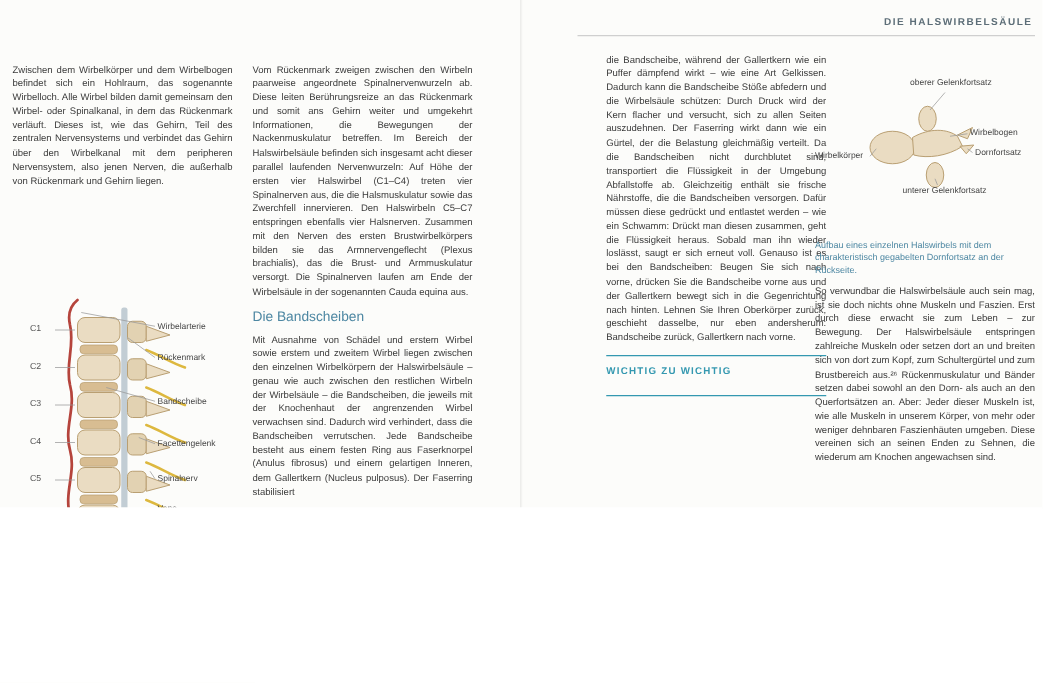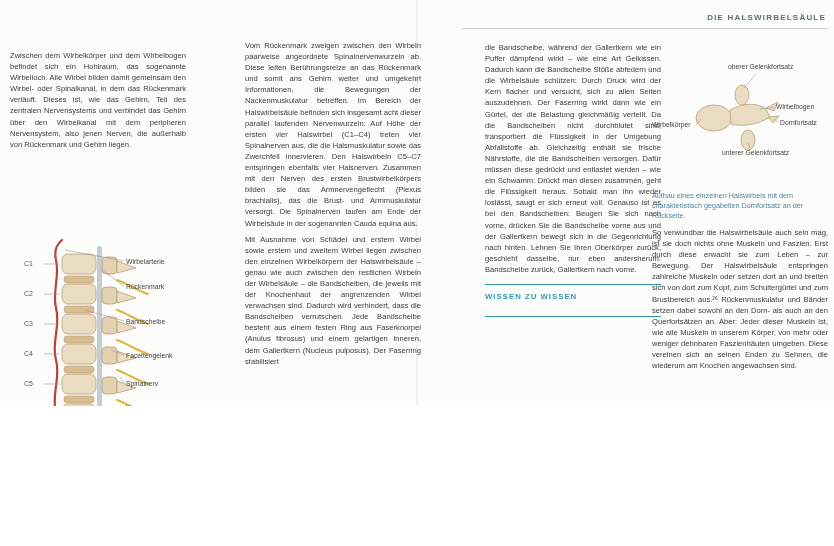--- a/index.html
+++ b/index.html
@@ -126,31 +126,32 @@
       <div class="plabel" style="top:26px;">Wirbelarterie</div>
       <div class="plabel" style="top:51px;">Rückenmark</div>
       <div class="plabel" style="top:86px;">Bandscheibe</div>
       <div class="plabel" style="top:120px;">Facettengelenk</div>
       <div class="plabel" style="top:148px;">Spinalnerv</div>
       <div class="plabel" style="top:172px;">Vene</div>
     </div>
   </div>
 
 
-  <div class="col" style="left:202px;top:40px;margin-left:43px;">
+  <div class="col" style="left:202px;top:50px;">
     <p class="body-text">Vom Rückenmark zweigen zwischen den Wirbeln paarweise angeordnete Spinalnervenwurzeln ab. Diese leiten Berührungsreize an das Rückenmark und somit ans Gehirn weiter und umgekehrt Informationen, die Bewegungen der Nackenmuskulatur betreffen. Im Bereich der Halswirbelsäule befinden sich insgesamt acht dieser parallel laufenden Nervenwurzeln: Auf Höhe der ersten vier Halswirbel (C1–C4) treten vier Spinalnerven aus, die die Halsmuskulatur sowie das Zwerchfell innervieren. Den Halswirbeln C5–C7 entspringen ebenfalls vier Halsnerven. Zusammen mit den Nerven des ersten Brustwirbelkörpers bilden sie das Armnervengeflecht (Plexus brachialis), das die Brust- und Armmuskulatur versorgt. Die Spinalnerven laufen am Ende der Wirbelsäule in der sogenannten Cauda equina aus.</p>
+    <h2 class="section" style="margin-top:9px;">Die Bandscheiben</h2>
     <p class="body-text" style="margin-top:5px;">Mit Ausnahme von Schädel und erstem Wirbel sowie erstem und zweitem Wirbel liegen zwischen den einzelnen Wirbelkörpern der Halswirbelsäule – genau wie auch zwischen den restlichen Wirbeln der Wirbelsäule – die Bandscheiben, die jeweils mit der Knochenhaut der angrenzenden Wirbel verwachsen sind. Dadurch wird verhindert, dass die Bandscheiben verrutschen. Jede Bandscheibe besteht aus einem festen Ring aus Faserknorpel (Anulus fibrosus) und einem gelartigen Inneren, dem Gallertkern (Nucleus pulposus). Der Faserring stabilisiert</p>
   </div>
 
   <div class="pagenum left">19</div>
 
   <div class="col" style="left:462px;top:42px;margin-left:23px;">
     <p class="body-text">die Bandscheibe, während der Gallertkern wie ein Puffer dämpfend wirkt – wie eine Art Gelkissen. Dadurch kann die Bandscheibe Stöße abfedern und die Wirbelsäule schützen: Durch Druck wird der Kern flacher und versucht, sich zu allen Seiten auszudehnen. Der Faserring wirkt dann wie ein Gürtel, der die Belastung gleichmäßig verteilt. Da die Bandscheiben nicht durchblutet sind, transportiert die Flüssigkeit in der Umgebung Abfallstoffe ab. Gleichzeitig enthält sie frische Nährstoffe, die die Bandscheiben versorgen. Dafür müssen diese gedrückt und entlastet werden – wie ein Schwamm: Drückt man diesen zusammen, geht die Flüssigkeit heraus. Sobald man ihn wieder loslässt, saugt er sich erneut voll. Genauso ist es bei den Bandscheiben: Beugen Sie sich nach vorne, drücken Sie die Bandscheibe vorne aus und der Gallertkern bewegt sich in die Gegenrichtung nach hinten. Lehnen Sie Ihren Oberkörper zurück, geschieht dasselbe, nur eben andersherum: Bandscheibe zurück, Gallertkern nach vorne.</p>
     <div class="infobox">
-      <p class="infobox-title">WISSEN ZU WISSEN</p>
+      <p class="infobox-title">WICHTIG ZU WICHTIG</p>
     </div>
   </div>
 
   <div class="col" style="left:652px;top:58px;">
     <div style="position:relative;width:176px;height:130px;">
       <svg width="176" height="130" viewBox="0 0 176 130">
         <g fill="#eadcc2" stroke="#b99f72" stroke-width="0.8">
           <ellipse cx="62" cy="60" rx="18" ry="13"></ellipse>
           <path d="M78,52 C92,44 106,45 114,51 L118,59 C106,67 90,69 79,66 Z"></path>
           <path d="M114,50 L126,44 L122,53 Z"></path>

